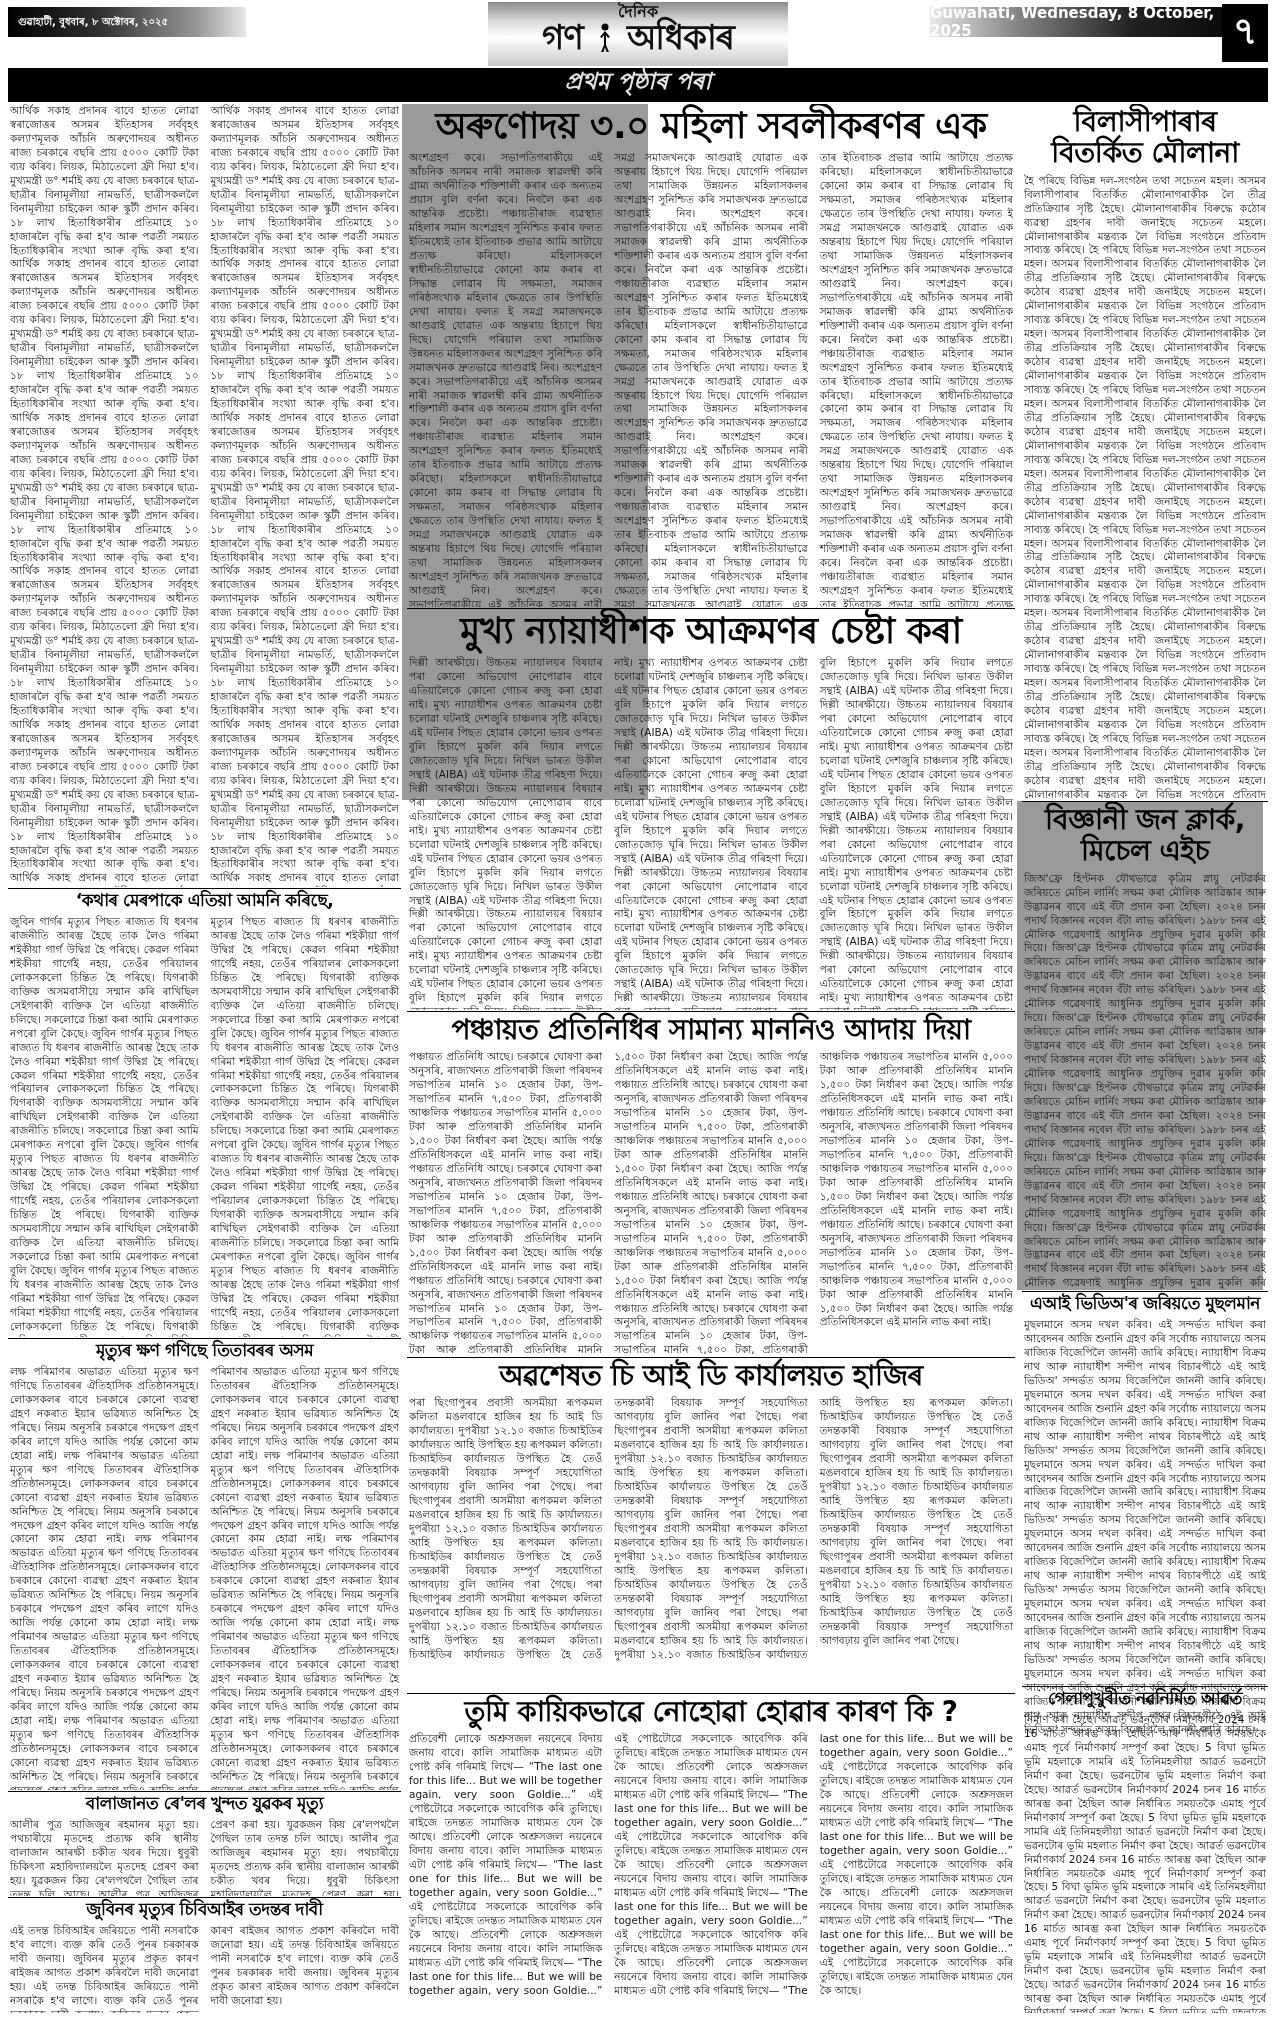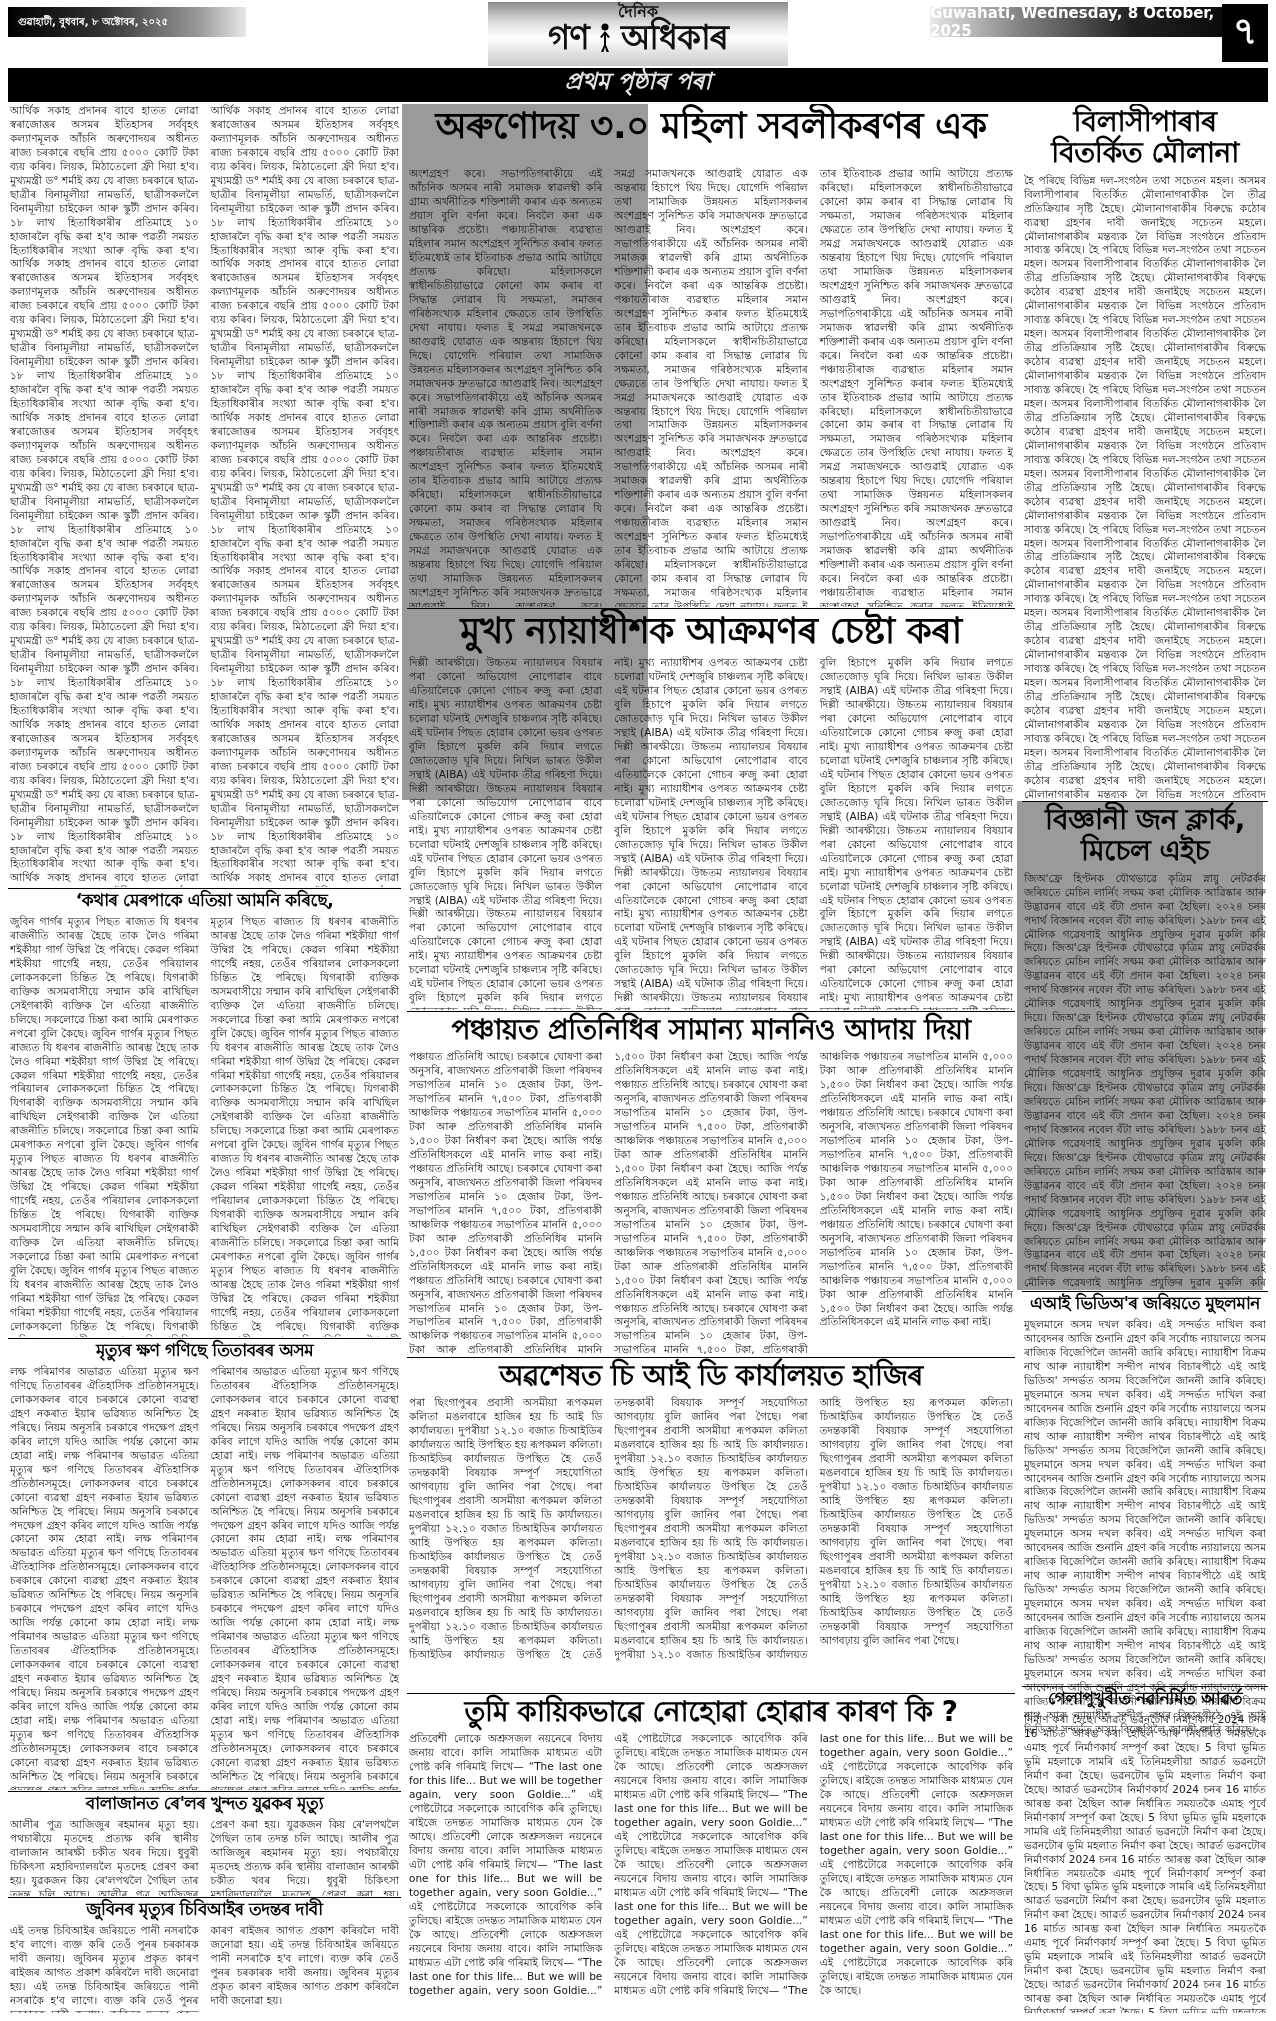--- a/index.html
+++ b/index.html
@@ -17,21 +17,21 @@
     display:flex; align-items:center; padding-left:10px; box-sizing:border-box;
   }
   .masthead {
     position:absolute; left:488px; top:2px; width:300px; height:64px;
     background:linear-gradient(180deg,#8a8a8a 0%,#d9d9d9 30%,#ffffff 55%,#c9c9c9 100%);
     text-align:center; box-sizing:border-box; padding-top:2px;
   }
   .masthead .daily { font-size:16px; font-weight:bold; line-height:1; }
   .masthead .title {
     font-size:34px; font-weight:bold; line-height:1.05; letter-spacing:-1px;
-    display:flex; align-items:center; justify-content:center; gap:9px;
+    display:flex; align-items:center; justify-content:center; gap:15px;
   }
   .person-icon { display:inline-block; width:14px; height:30px; }
   .datebox-right {
     position:absolute; left:930px; top:7px; width:336px; height:30px;
     background:linear-gradient(90deg,#e8e8e8 0%,#888 25%,#222 60%,#000 100%);
     color:#fff; font-size:15px; font-weight:bold;
     display:flex; align-items:center; justify-content:flex-end;
     padding-right:10px; box-sizing:border-box;
   }
   .pagenum {
@@ -66,21 +66,21 @@
   }
   .c2 { column-count:2; }
   .c3 { column-count:3; }
   .c1 { column-count:1; }
   
   .l1 { left:8px;   top:104px;  width:393px; height:783px; }
   .l2 { left:8px;   top:888px;  width:393px; height:449px; }
   .l3 { left:8px;   top:1338px; width:393px; height:452px; }
   .l4 { left:8px;   top:1791px; width:393px; height:105px; }
   .l5 { left:8px;   top:1897px; width:393px; height:116px; }
-  .m1 { left:407px; top:104px;  width:608px; height:503px;gap:16px; }
+  .m1 { left:407px; top:104px;  width:608px; height:503px; }
   .m2 { left:407px; top:608px;  width:608px; height:402px; }
   .m3 { left:407px; top:1011px; width:608px; height:345px; }
   .m4 { left:407px; top:1357px; width:608px; height:335px; }
   .m5 { left:407px; top:1693px; width:608px; height:320px; }
   .r1 { left:1022px; top:104px;  width:246px; height:696px; }
   .r2 { left:1022px; top:801px;  width:246px; height:489px; }
   .r3 { left:1022px; top:1291px; width:246px; height:480px; }
   .r4 { left:1022px; top:1686px; width:246px; height:327px; }
   .hl-xl { font-size:36px; }
   .hl-l  { font-size:33px; }

